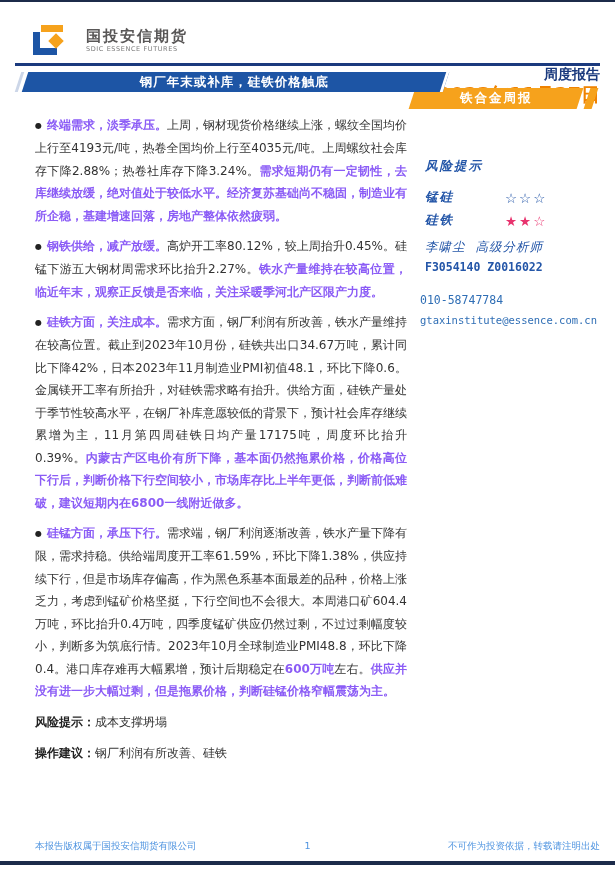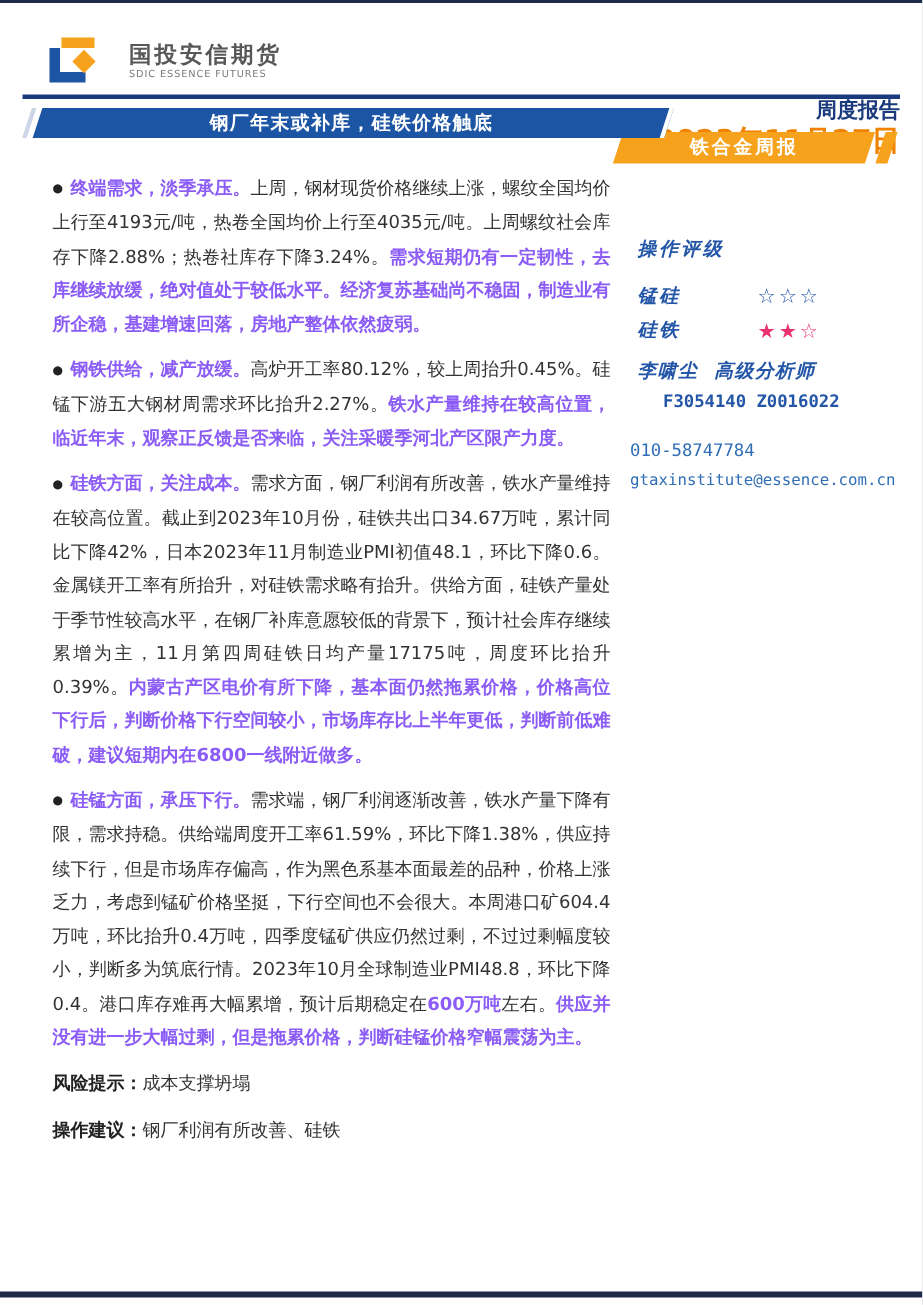--- a/index.html
+++ b/index.html
@@ -47,23 +47,23 @@
   .tail-line b{color:#222;font-family:Liberation Mono, monospace;}
 
   
   .sidebar{position:absolute;top:0;left:425px;width:178px;}
   .rating-title{position:absolute;top:158px;left:0;font-size:12.5px;font-weight:bold;
     color:#2456a8;letter-spacing:2px;font-style:italic;}
   .rating-rows{position:absolute;top:183px;left:0;width:178px;}
   .rating-row{display:flex;align-items:flex-end;height:23px;}
   .rating-label{width:80px;font-size:12.5px;font-weight:bold;color:#2456a8;letter-spacing:2px;font-style:italic;}
   .stars{font-size:13.5px;letter-spacing:2px;}
-  .analyst{position:absolute;top:239px;left:0;font-size:12.5px;font-weight:bold;
+  .analyst{position:absolute;top:239px;left:0;font-size:12.5px;font-weight:normal;
     color:#2456a8;letter-spacing:1px;font-style:italic;white-space:nowrap;}
-  .certs{position:absolute;top:260px;left:17px;font-size:11.5px;color:#2456a8;
+  .certs{position:absolute;top:260px;left:0;font-size:11.5px;color:#2456a8;
     font-family:"DejaVu Sans Mono","Liberation Mono",monospace;font-weight:bold;}
   .phone{position:absolute;top:293px;left:-5px;font-size:11.5px;color:#2f6eb5;
     font-family:"DejaVu Sans Mono","Liberation Mono",monospace;}
   .email{position:absolute;top:314px;left:-5px;font-size:10.5px;color:#2f6eb5;
     font-family:"DejaVu Sans Mono","Liberation Mono",monospace;white-space:nowrap;}
 
   
   .footer{position:absolute;top:840px;left:0;width:615px;height:16px;font-size:9.5px;color:#4f94e0;}
   .f-copy{position:absolute;left:35px;top:0;}
   .f-page{position:absolute;left:0;width:615px;text-align:center;top:0;}
@@ -111,34 +111,39 @@
       </div>
     <div class="tail-line">
       <b>风险提示：</b><span>成本支撑坍塌</span>
     </div>
     <div class="tail-line">
       <b>操作建议：</b><span>钢厂利润有所改善、硅铁</span>
     </div>
   </div>
 
   <div class="sidebar">
-    <div class="rating-title">操作评级</div>
+    <div class="rating-title">风险提示</div>
     <div class="rating-rows">
         <div class="rating-row">
           <span class="rating-label">锰硅</span>
           <span class="stars" style="color: rgb(36, 86, 168);">☆☆☆</span>
         </div>
         <div class="rating-row">
           <span class="rating-label">硅铁</span>
           <span class="stars" style="color: rgb(232, 51, 110);">★★☆</span>
         </div>
       </div>
     <div class="analyst">
       <span>李啸尘</span>&nbsp;
       <span>高级分析师</span>
     </div>
     <div class="certs">F3054140 Z0016022</div>
     <div class="phone">010-58747784</div>
     <div class="email">gtaxinstitute@essence.com.cn</div>
   </div>
 
+  <div class="footer">
+    <span class="f-copy">本报告版权属于国投安信期货有限公司</span>
+    <span class="f-page">1</span>
+    <span class="f-disc">不可作为投资依据，转载请注明出处</span>
+  </div>
   <div class="bottom-rule"></div>
 </div>
 
 </body></html>

